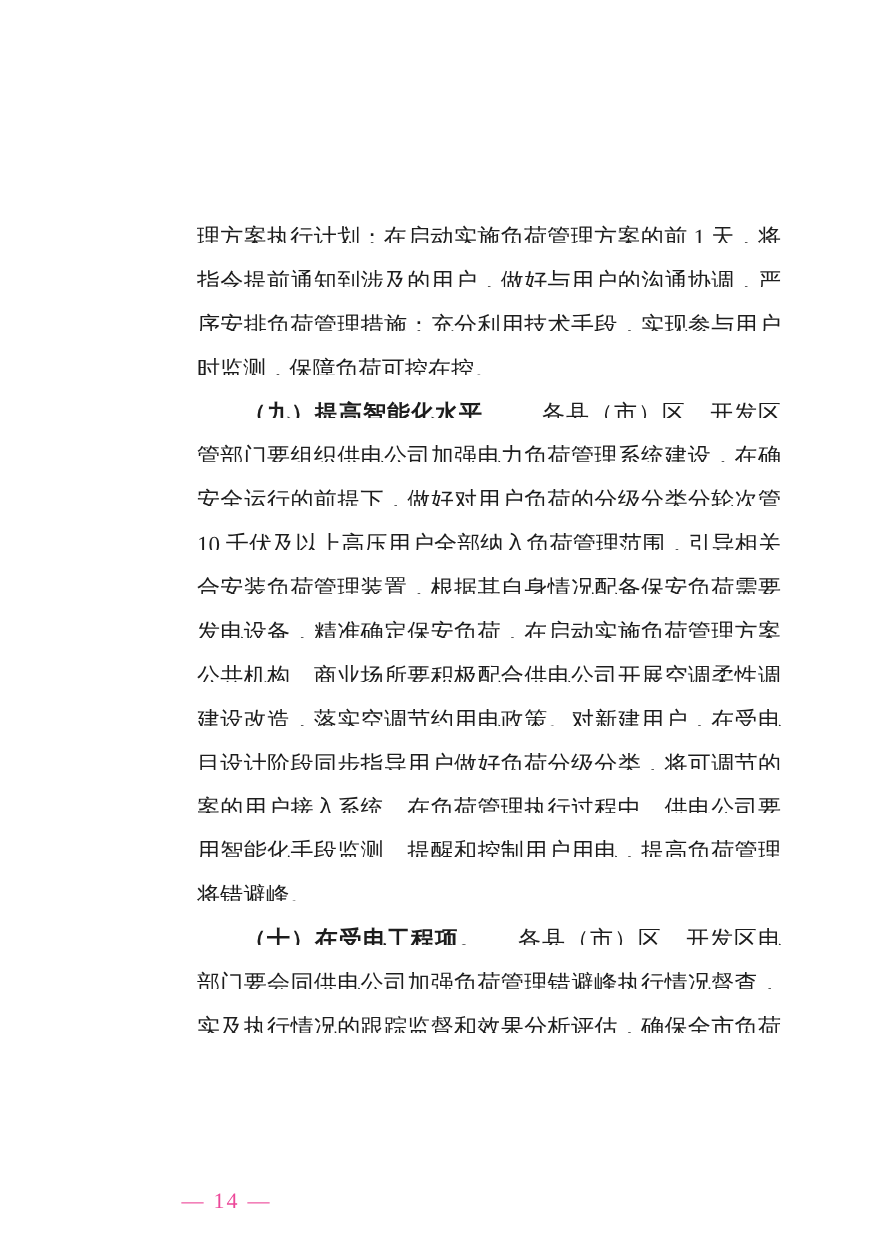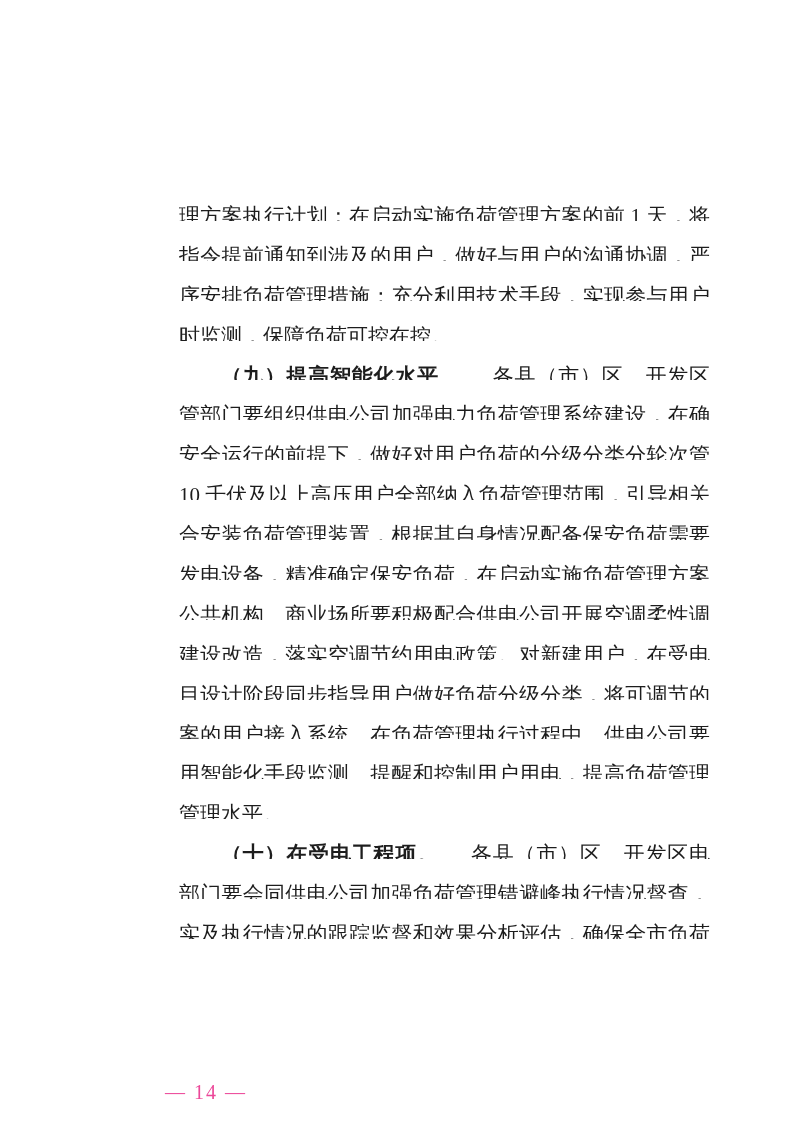--- a/index.html
+++ b/index.html
@@ -60,21 +60,21 @@
     <div class="line"><span>管部门要组织供电公司加强电力负荷管理系统建设，在确保企业</span></div>
     <div class="line"><span>安全运行的前提下，做好对用户负荷的分级分类分轮次管理，将</span></div>
     <div class="line"><span>10 千伏及以上高压用户全部纳入负荷管理范围，引导相关用户配</span></div>
     <div class="line"><span>合安装负荷管理装置，根据其自身情况配备保安负荷需要的应急</span></div>
     <div class="line"><span>发电设备，精准确定保安负荷，在启动实施负荷管理方案的前。</span></div>
     <div class="line"><span>公共机构、商业场所要积极配合供电公司开展空调柔性调控能力</span></div>
     <div class="line"><span>建设改造，落实空调节约用电政策。对新建用户，在受电工程项</span></div>
     <div class="line"><span>目设计阶段同步指导用户做好负荷分级分类，将可调节的辅助性</span></div>
     <div class="line"><span>案的用户接入系统。在负荷管理执行过程中，供电公司要充分采</span></div>
     <div class="line"><span>用智能化手段监测、提醒和控制用户用电，提高负荷管理信息化</span></div>
-    <div class="line para-end"><span>管理水平。</span></div>
+    <div class="line para-end"><span>将错避峰。</span></div>
 
     <div class="line indent"><span class="bold-lead">（十）在受电工程项。</span><span>各县（市）区、开发区电力运行主管</span></div>
     <div class="line"><span>部门要会同供电公司加强负荷管理错避峰执行情况督查，做好落</span></div>
     <div class="line"><span>实及执行情况的跟踪监督和效果分析评估，确保全市负荷管理方</span></div>
   </main>
 
   <div class="footer">— 14 —</div>
 </div>
 
 </body></html>

